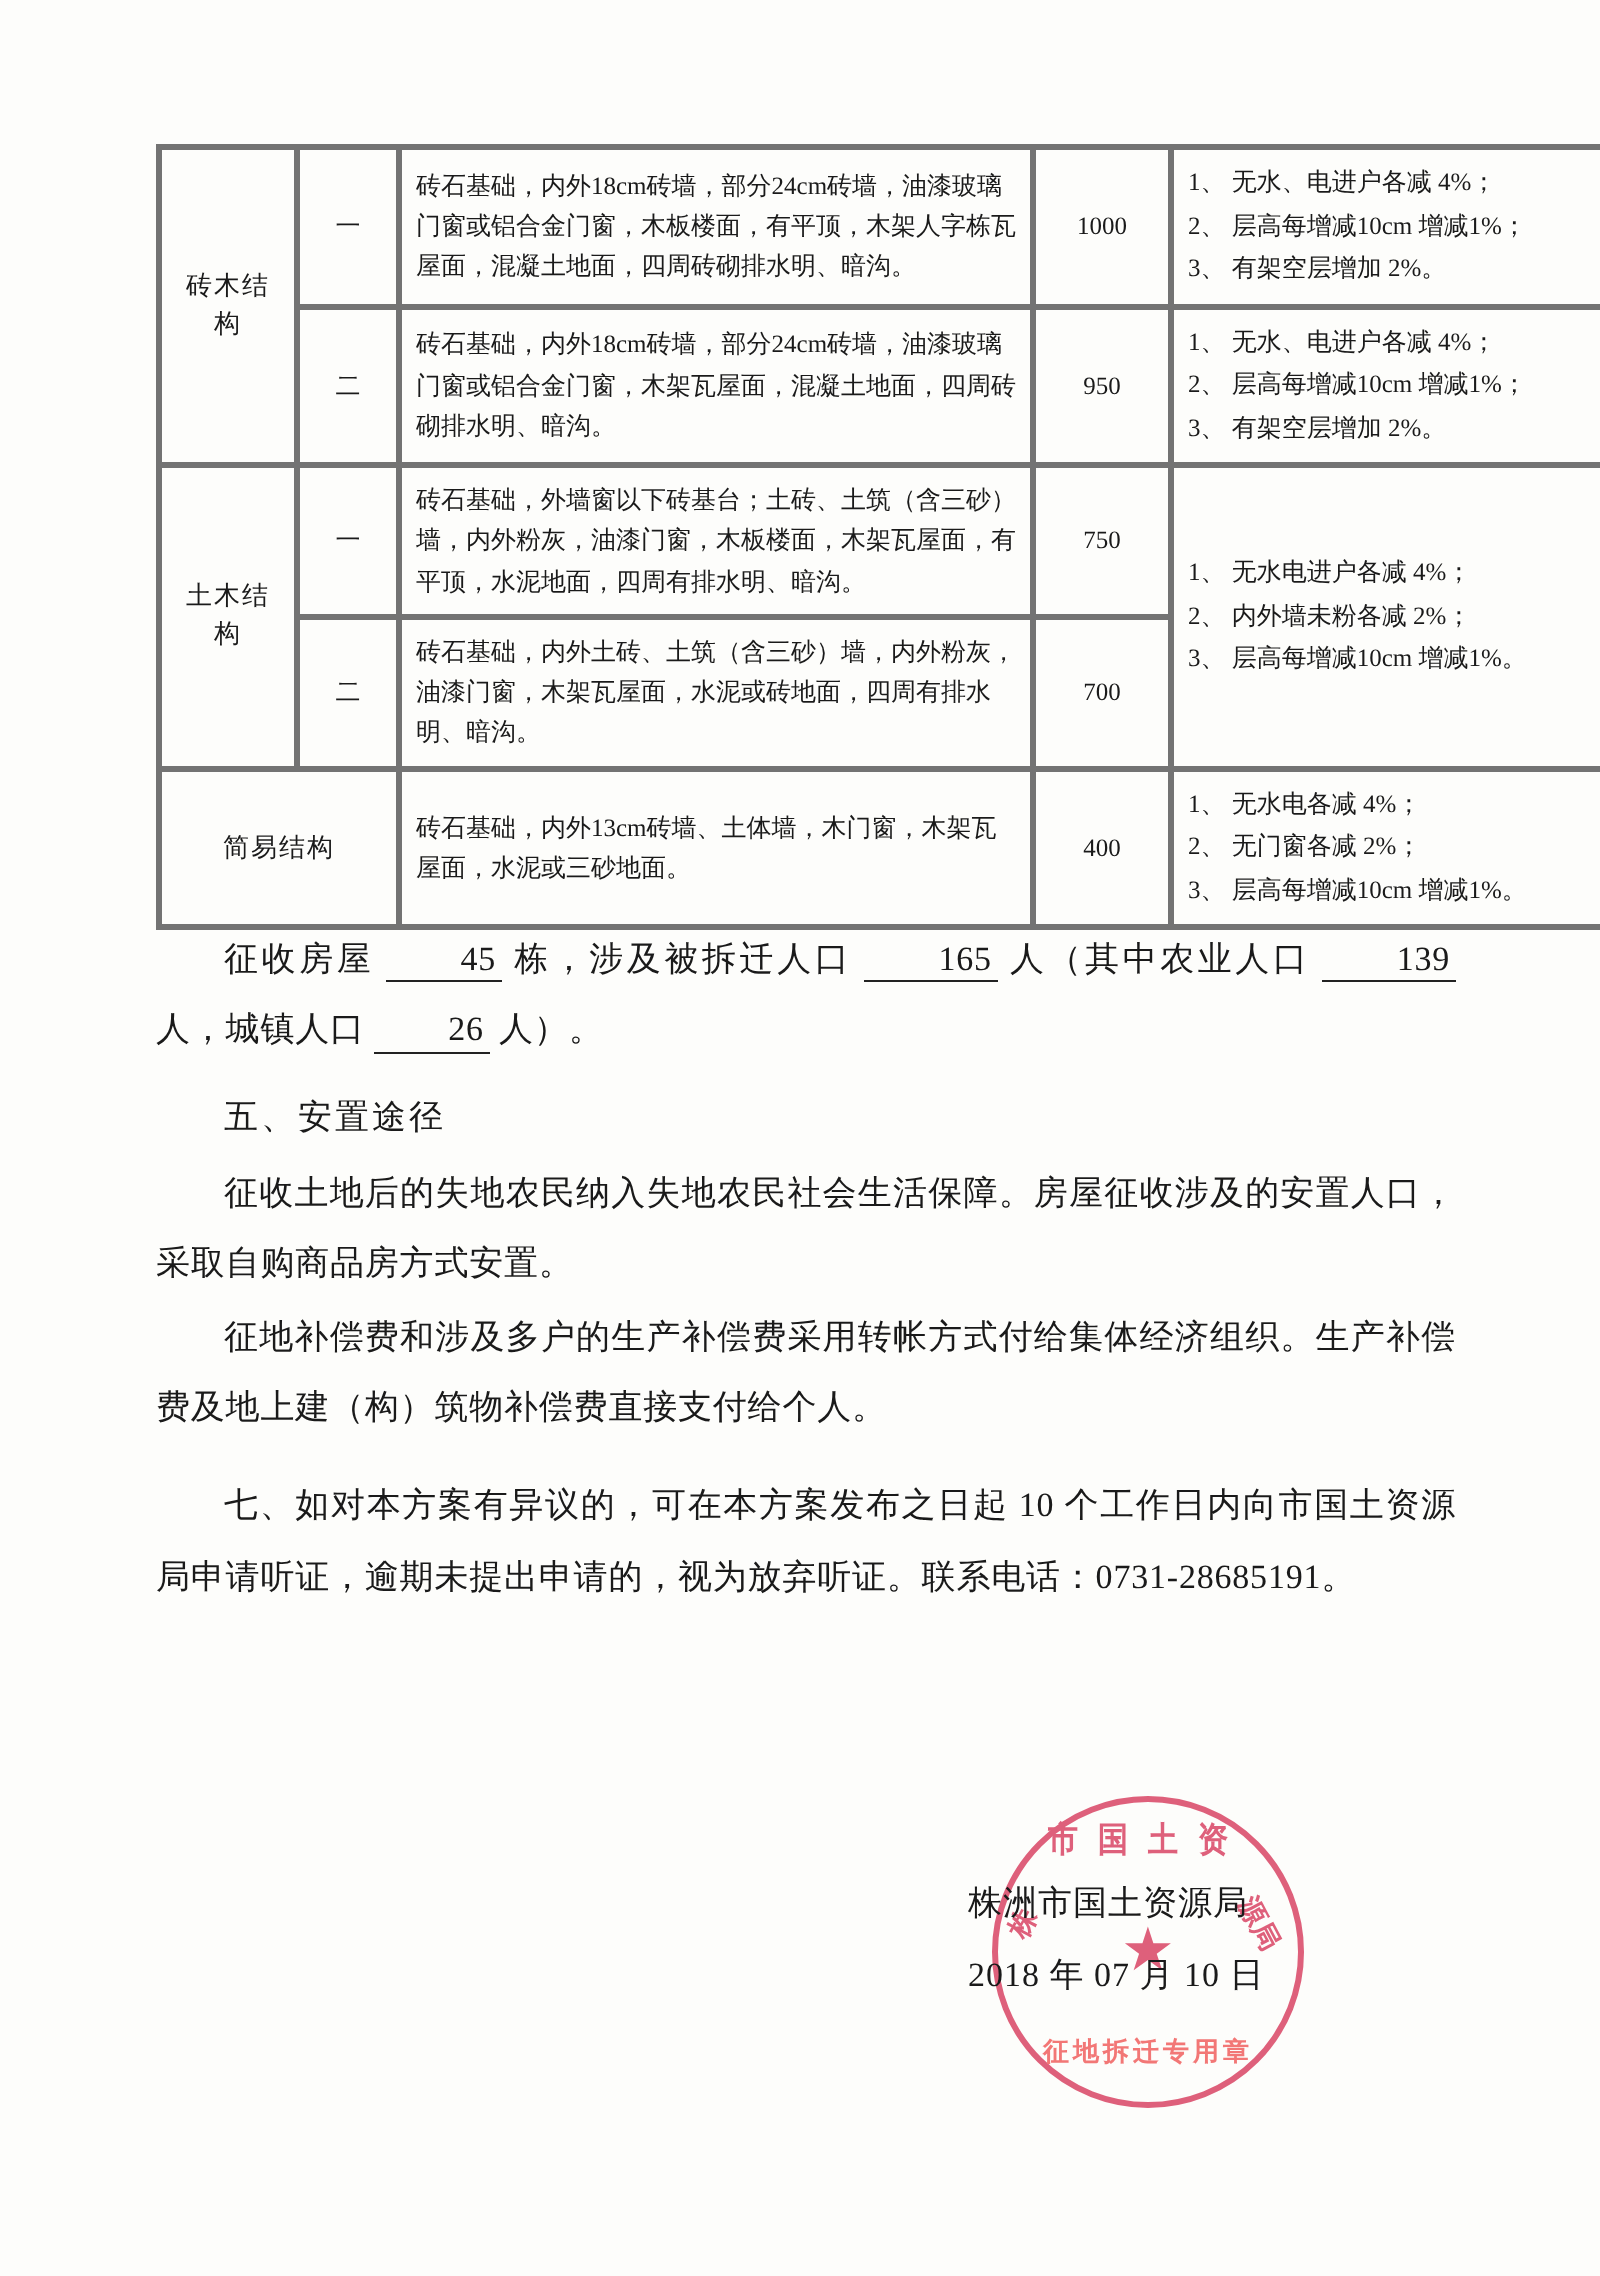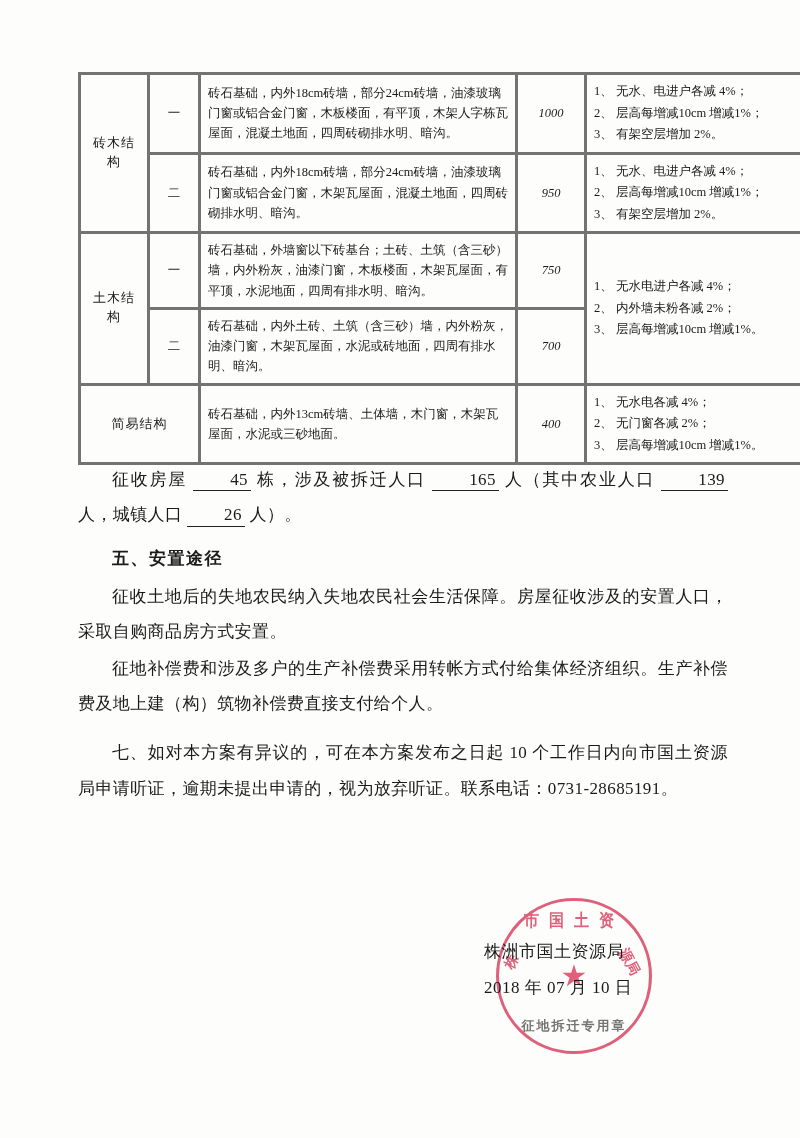--- a/index.html
+++ b/index.html
@@ -35,21 +35,21 @@
     border: 3px solid #737373;
     padding: 6px 7px;
     vertical-align: middle;
     font-size: 12.5px;
     line-height: 1.62;
     font-family: "Liberation Serif", "DejaVu Serif", serif;
   }
   .col-struct { width: 52px; text-align: center; }
   .col-level  { width: 34px; text-align: center; }
   .col-desc   { width: 300px; text-align: left; }
-  .col-price  { width: 52px; text-align: center; font-size: 13px; font-style: italic; }
+  .col-price  { width: 52px; text-align: center; font-size: 13px; }
   .col-notes  { width: 210px; text-align: left; margin-top: 21px; }
 
   .struct-label {
     display: inline-block;
     line-height: 1.45;
     letter-spacing: 1px;
     font-size: 13px;
   }
   .notes-list {
     margin: 0;
@@ -68,21 +68,21 @@
     position: absolute;
     left: 78px;
     width: 650px;
     font-size: 17px;
     line-height: 2.07;
     letter-spacing: 0.4px;
   }
   .para { margin: 0 0 2px 0; text-align: justify; }
   .indent { text-indent: 2em; }
   .heading {
-    font-weight: bold;
+    font-weight: normal;
     text-indent: 2em;
     margin: 9px 0 2px 0;
     letter-spacing: 1.5px;
   }
   .fill {
     display: inline-block;
     min-width: 38px;
     text-align: center;
     border-bottom: 1.2px solid #222;
     padding: 0 3px;
@@ -135,21 +135,21 @@
     color: #d3254a;
     font-size: 14px;
     font-weight: bold;
     transform: rotate(62deg);
   }
   .seal-text-bottom {
     position: absolute;
     left: 0; bottom: 16px;
     width: 100%;
     text-align: center;
-    color: #404040;
+    color: #ef4444;
     font-size: 13px;
     letter-spacing: 2px;
     font-weight: bold;
   }
   .signature {
     position: absolute;
     left: 484px;
     top: 934px;
     width: 240px;
     font-size: 17px;

